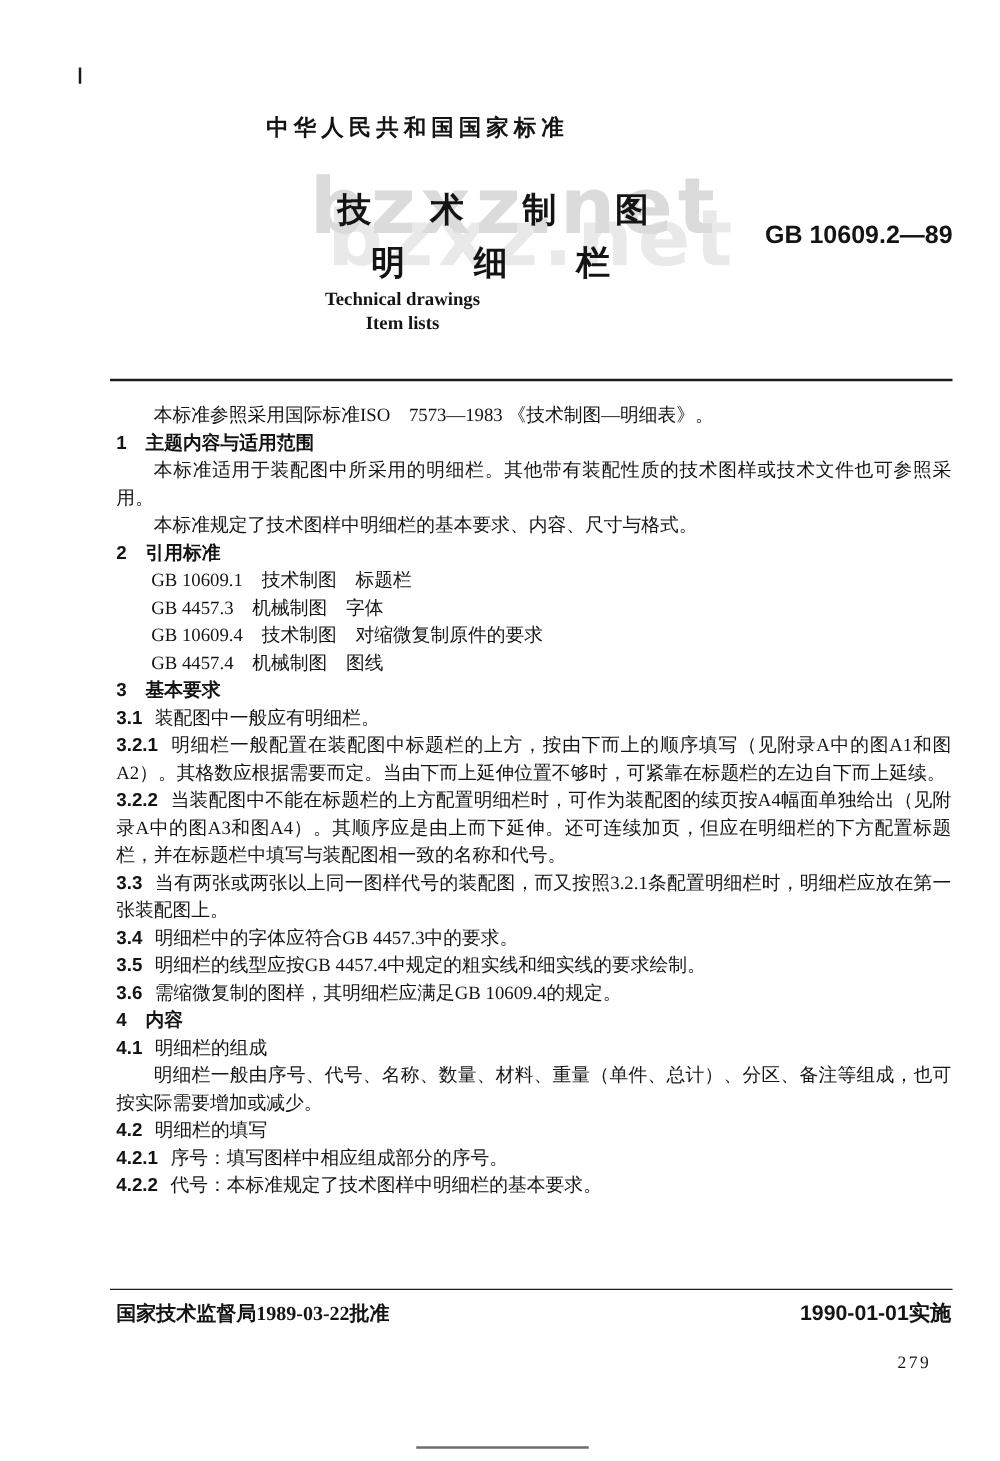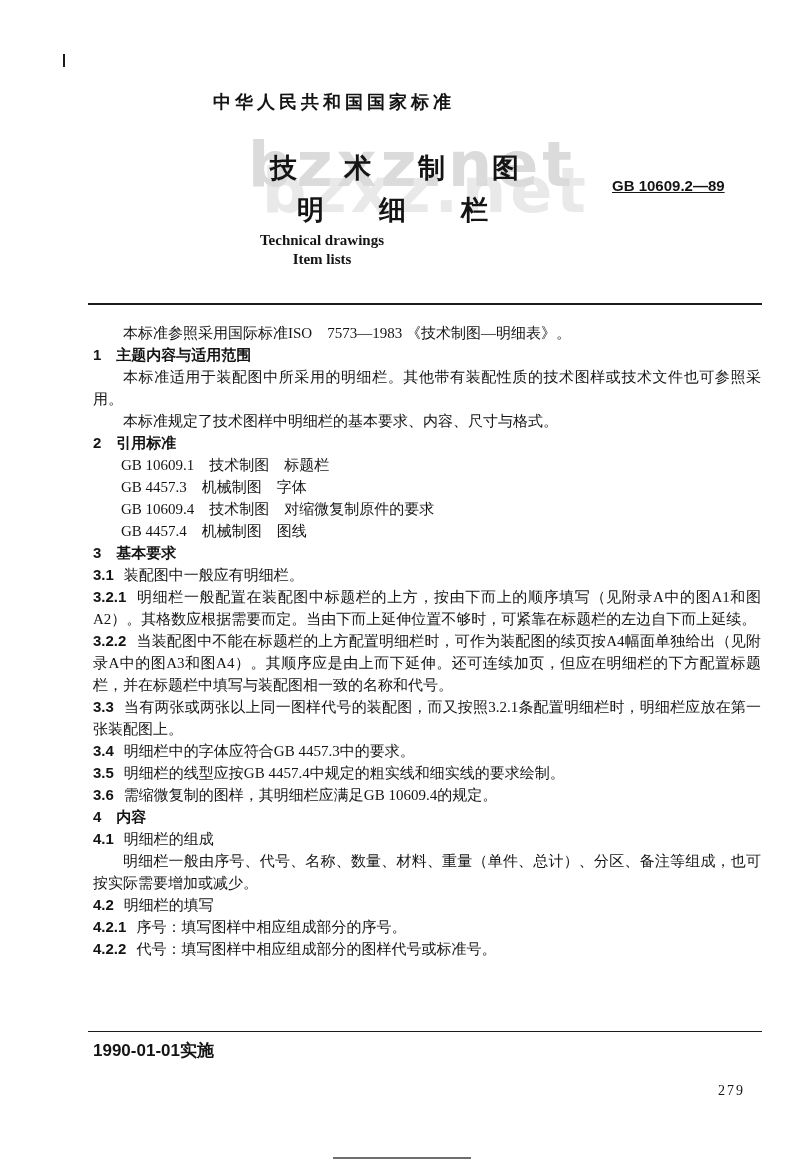--- a/index.html
+++ b/index.html
@@ -27,23 +27,22 @@
   }
   .title-cn {
     position:absolute; left:0; width:799px; text-align:center;
     font-weight:bold; font-size:27px; z-index:1;
     font-family:"Liberation Sans","DejaVu Sans",sans-serif;
   }
   .t1 { top:150px; letter-spacing:10px; }
   .t2 { top:192px; letter-spacing:14px; }
   .std-code {
     position:absolute; left:612px; top:177px;
-    font-size:15px; font-weight:bold; z-index:1;
+    font-size:20px; font-weight:bold; z-index:1;
     font-family:"Liberation Sans","DejaVu Sans",sans-serif;
-    text-decoration:underline;
   }
   .title-en {
     position:absolute; left:0; width:644px; text-align:center;
     font-weight:bold; font-size:15px; z-index:1;
   }
   .e1 { top:232px; }
   .e2 { top:251px; }
   .hrule { position:absolute; left:88px; width:674px; background:#1c1c1c; z-index:1; }
   .top-rule { top:303px; height:2px; }
   .footer-rule { top:1031px; height:1px; }
@@ -114,25 +113,26 @@
     <p class="clause"><span class="num">3.3</span><span>当有两张或两张以上同一图样代号的装配图，而又按照3.2.1条配置明细栏时，明细栏应放在第一张装配图上。</span></p>
     <p class="clause"><span class="num">3.4</span><span>明细栏中的字体应符合GB 4457.3中的要求。</span></p>
     <p class="clause"><span class="num">3.5</span><span>明细栏的线型应按GB 4457.4中规定的粗实线和细实线的要求绘制。</span></p>
     <p class="clause"><span class="num">3.6</span><span>需缩微复制的图样，其明细栏应满足GB 10609.4的规定。</span></p>
 
     <p class="sec-heading">4　内容</p>
     <p class="clause"><span class="num">4.1</span><span>明细栏的组成</span></p>
     <p class="indent">明细栏一般由序号、代号、名称、数量、材料、重量（单件、总计）、分区、备注等组成，也可按实际需要增加或减少。</p>
     <p class="clause"><span class="num">4.2</span><span>明细栏的填写</span></p>
     <p class="clause"><span class="num">4.2.1</span><span>序号：填写图样中相应组成部分的序号。</span></p>
-    <p class="clause"><span class="num">4.2.2</span><span>代号：填写图样中相应组成部分的图样代号或标准号。</span></p>
+    <p class="clause"><span class="num">4.2.2</span><span>代号：本标准规定了技术图样中明细栏的基本要求。</span></p>
   </main>
 
   <div class="hrule footer-rule"></div>
 
   <footer class="footer">
+    <span class="f-left">国家技术监督局1989-03-22批准</span>
     <span class="f-right">1990-01-01实施</span>
   </footer>
 
   <div class="page-number">279</div>
   <div class="bottom-mark"></div>
 
 </div>
 
 </body></html>

